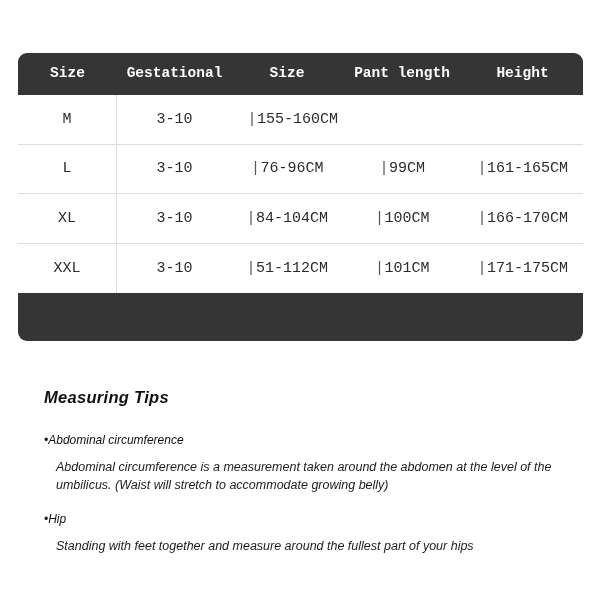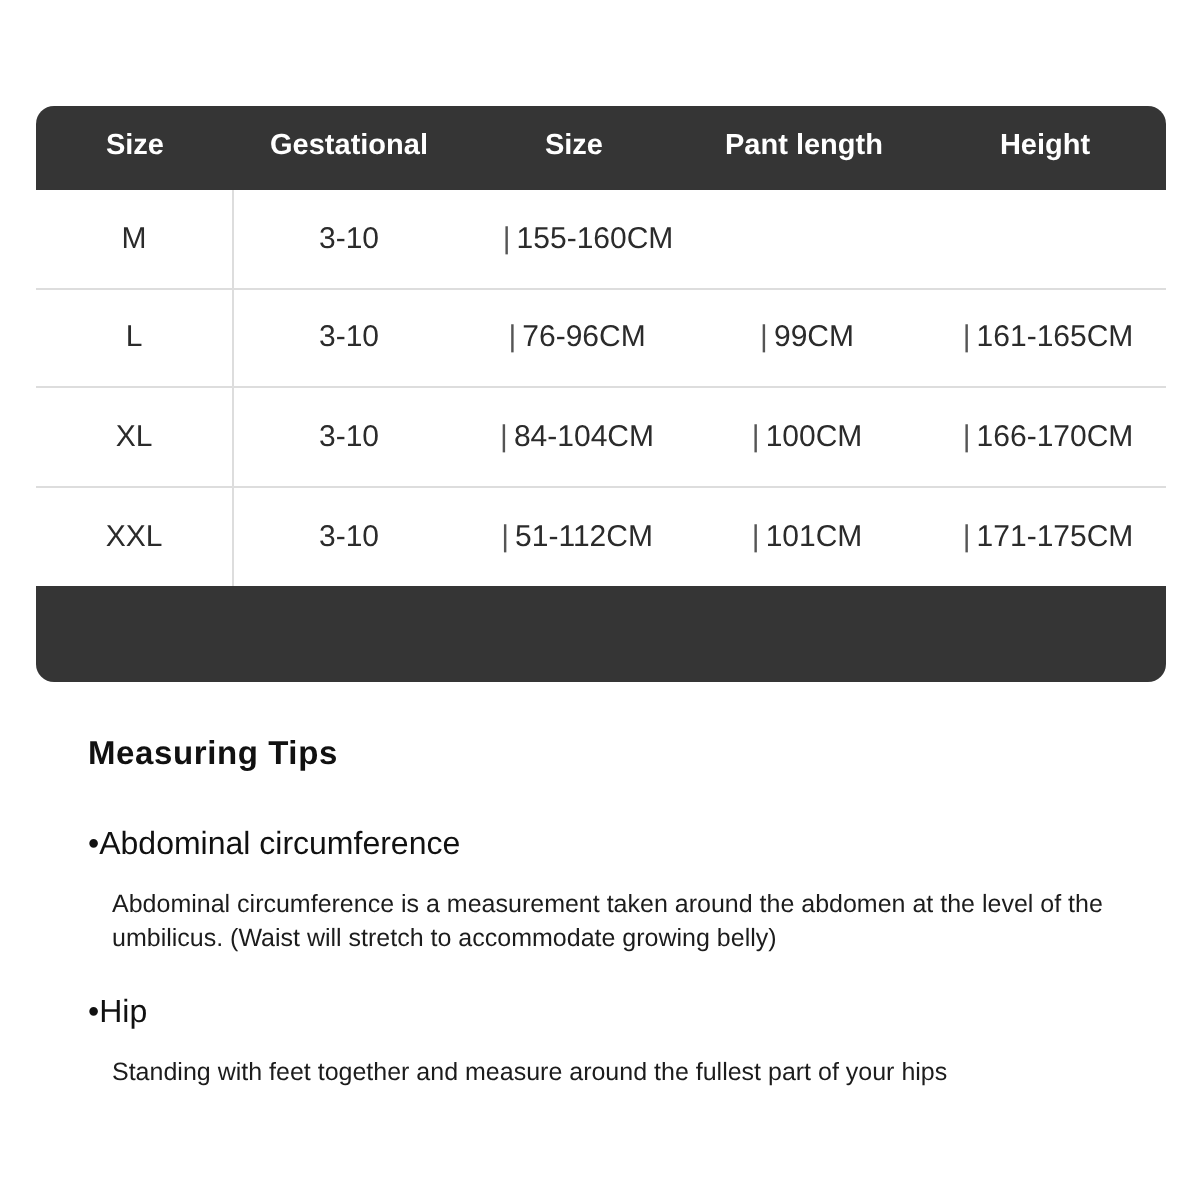--- a/index.html
+++ b/index.html
@@ -19,20 +19,21 @@
   #size-chart-card {
     position: absolute;
     left: 18px;
     top: 53px;
     width: 565px;
     height: 288px;
     background: #353535;
     border-radius: 9px;
     overflow: hidden;
     box-sizing: border-box;
+    font-family: Liberation Mono, monospace;
   }
 
   #chart-header-row {
     display: flex;
     height: 42px;
     align-items: center;
     color: #ffffff;
     font-size: 14.5px;
     font-weight: bold;
   }
@@ -81,33 +82,34 @@
     color: #555555;
     font-size: 15px;
     width: 10px;
     text-align: center;
   }
 
   
   #measuring-tips {
     position: absolute;
     left: 44px;
-    top: 368px;
+    top: 388px;
     width: 520px;
+    font-style: italic;
   }
   #tips-heading {
     font-size: 16.5px;
     font-weight: bold;
     color: #111111;
     letter-spacing: 0.3px;
     margin: 0 0 26px 0;
   }
   .tip-block { margin-bottom: 18px; }
   .tip-title {
-    font-size: 16px;
+    font-size: 12px;
     color: #111111;
     margin: 0 0 3px 0;
     line-height: 1.2;
   }
   .tip-body {
     font-size: 12.5px;
     color: #1c1c1c;
     line-height: 1.38;
     margin: 12px;
   }

